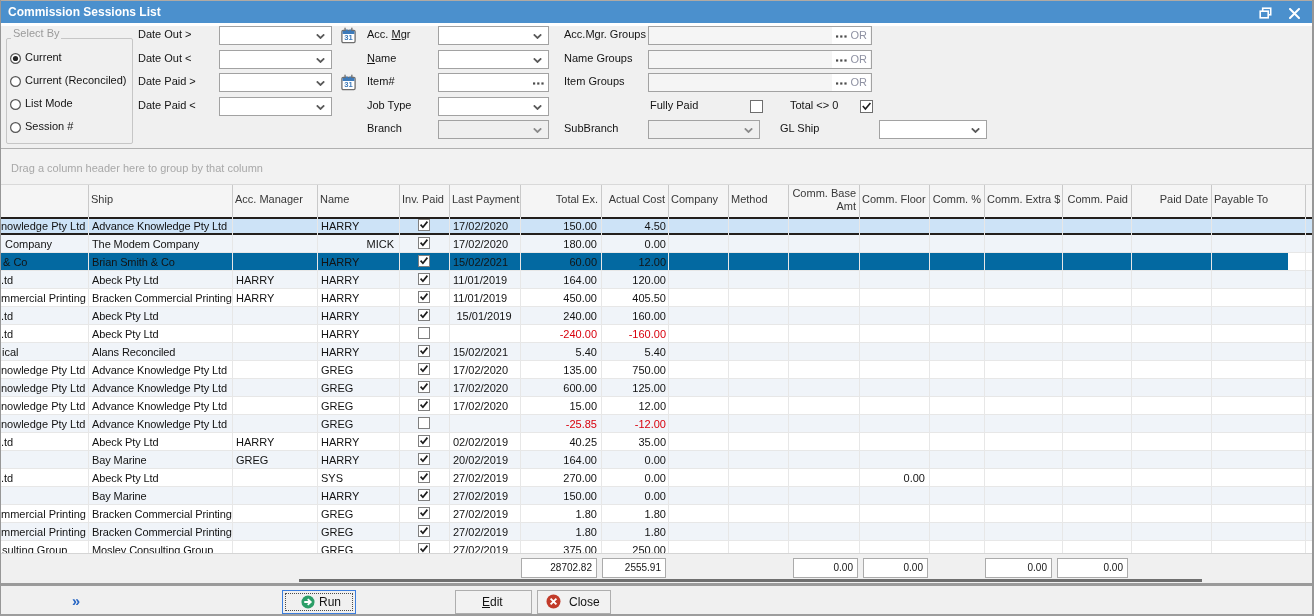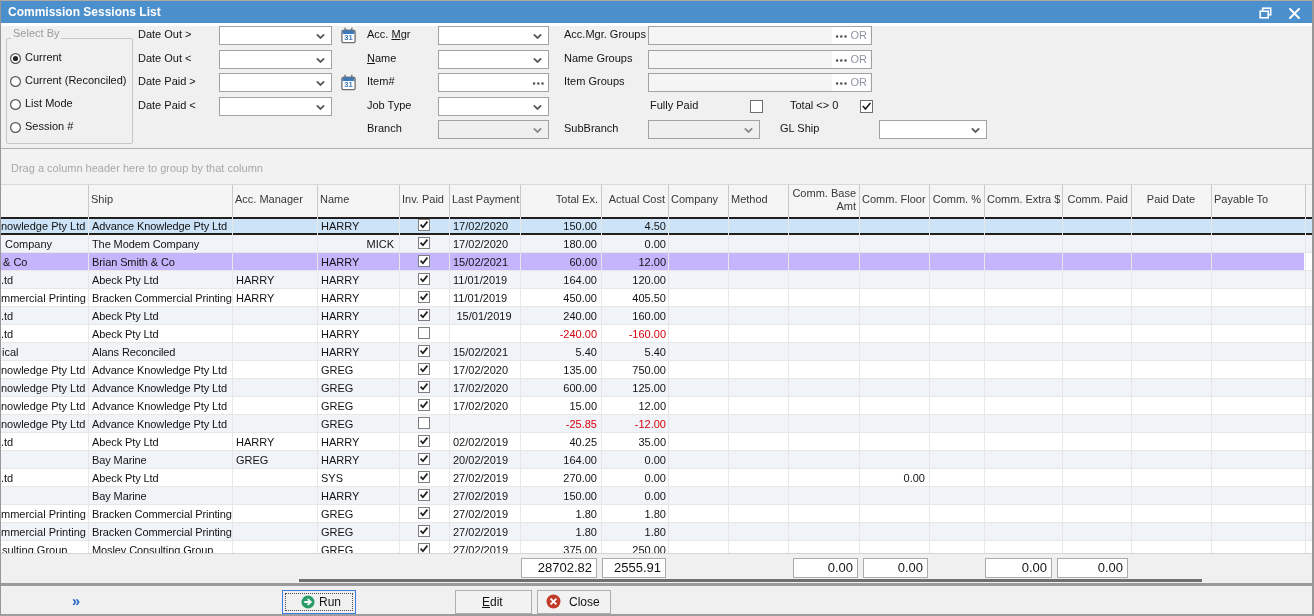--- a/index.html
+++ b/index.html
@@ -8,21 +8,21 @@
   #win{position:relative;width:1314px;height:616px;background:#f0f0f0;overflow:hidden;}
   .lbl{position:absolute;font-size:11px;color:#141414;white-space:nowrap;}
   .dd{position:absolute;background:#fff;border:1px solid #a2a2a2;height:17px;}
   .dd.dis{background:#efefef;}
   .chev{position:absolute;right:6px;top:7px;}
   .cell{position:absolute;font-size:11px;color:#131313;white-space:nowrap;}
   .hc{position:absolute;font-size:11px;color:#383838;white-space:nowrap;}
   .vline{position:absolute;width:1px;background:#c9c9c9;}
   .cbx{position:absolute;width:10px;height:10px;background:#fff;border:1px solid #7f7f7f;}
   .tbox{position:absolute;background:#fff;border:1px solid #ababab;height:18px;
-        font-size:13px;color:#131313;text-align:right;padding-right:4px;line-height:18px;}
+        font-size:10px;color:#131313;text-align:right;padding-right:4px;line-height:18px;}
 </style></head>
 <body>
 <div id="win">
 <div class="abs" style="left:0;top:0;width:1314px;height:1px;background:#b1aaa3;"></div>
 <div class="abs" style="left:0;top:0;width:1px;height:616px;background:#979797;"></div>
 <div class="abs" style="left:1312px;top:0;width:2px;height:616px;background:#979797;"></div>
 <div class="abs" style="left:0;top:614px;width:1314px;height:2px;background:#9d9d9d;"></div>
 <div class="abs" style="left:1px;top:1px;width:1311px;height:22px;background:#4b90cd;"></div>
 <div class="abs" style="left:1px;top:23px;width:1311px;height:3px;background:#ffffff;"></div>
 <div class="abs" style="left:8px;top:5px;font-size:12px;font-weight:bold;color:#ffffff;">Commission Sessions List</div>
@@ -204,21 +204,21 @@
 <div class="hc" style="left:452px;width:65px;top:193px;text-align:left;">Last Payment</div>
 <div class="hc" style="left:523px;width:75px;top:193px;text-align:right;">Total Ex.</div>
 <div class="hc" style="left:604px;width:61px;top:193px;text-align:right;">Actual Cost</div>
 <div class="hc" style="left:671px;width:54px;top:193px;text-align:left;">Company</div>
 <div class="hc" style="left:731px;width:54px;top:193px;text-align:left;">Method</div>
 <div class="hc" style="left:791px;width:65px;top:187px;text-align:right;line-height:13px;">Comm. Base<br>Amt</div>
 <div class="hc" style="left:862px;width:64px;top:193px;text-align:left;">Comm. Floor</div>
 <div class="hc" style="left:932px;width:49px;top:193px;text-align:right;">Comm. %</div>
 <div class="hc" style="left:987px;width:72px;top:193px;text-align:left;">Comm. Extra $</div>
 <div class="hc" style="left:1065px;width:63px;top:193px;text-align:right;">Comm. Paid</div>
-<div class="hc" style="left:1134px;width:74px;top:193px;text-align:center;">Paid Date</div>
+<div class="hc" style="left:1134px;width:74px;top:193px;text-align:right;">Paid Date</div>
 <div class="hc" style="left:1214px;width:88px;top:193px;text-align:left;">Payable To</div>
 <div class="abs" style="left:1px;top:217px;width:1311px;height:336px;overflow:hidden;background:#fff;">
 <div class="abs" style="left:0;top:0px;width:1311px;height:18px;background:#cde3f7;">
 <div class="abs" style="left:0;top:0;width:1311px;height:2px;background:#231f1c;"></div>
 <div class="abs" style="left:0;top:16px;width:1311px;height:2px;background:#231f1c;"></div>
 <div class="abs" style="left:87px;top:0;width:1px;height:18px;background:#e7e7e7;"></div>
 <div class="abs" style="left:231px;top:0;width:1px;height:18px;background:#e7e7e7;"></div>
 <div class="abs" style="left:316px;top:0;width:1px;height:18px;background:#e7e7e7;"></div>
 <div class="abs" style="left:398px;top:0;width:1px;height:18px;background:#e7e7e7;"></div>
 <div class="abs" style="left:448px;top:0;width:1px;height:18px;background:#e7e7e7;"></div>
@@ -270,21 +270,21 @@
 <div class="cell" style="left:320px;top:3px;width:73px;text-align:right;color:#131313;">MICK</div>
 <div class="cbx" style="left:417px;top:2px;">
           <svg width="10" height="10" viewBox="0 0 10 10" style="position:absolute;left:0;top:0;">
             <path d="M1.6 4.6 L3.9 7.2 L8.4 1.6" fill="none" stroke="#1c1c1c" stroke-width="1.7"></path>
           </svg>
         </div>
 <div class="cell" style="left:452px;top:3px;width:62px;text-align:left;color:#131313;">17/02/2020</div>
 <div class="cell" style="left:523px;top:3px;width:73px;text-align:right;color:#131313;">180.00</div>
 <div class="cell" style="left:604px;top:3px;width:61px;text-align:right;color:#131313;">0.00</div>
 </div>
-<div class="abs" style="left:0;top:36px;width:1287px;height:18px;background:#c4b5fd;padding-left:16px;">
+<div class="abs" style="left:0;top:36px;width:1287px;height:18px;background:#0369a1;">
 <div class="abs" style="left:0;top:17px;width:1311px;height:1px;background:#e7e7e7;"></div>
 <div class="abs" style="left:87px;top:0;width:1px;height:18px;background:#e7e7e7;"></div>
 <div class="abs" style="left:231px;top:0;width:1px;height:18px;background:#e7e7e7;"></div>
 <div class="abs" style="left:316px;top:0;width:1px;height:18px;background:#e7e7e7;"></div>
 <div class="abs" style="left:398px;top:0;width:1px;height:18px;background:#e7e7e7;"></div>
 <div class="abs" style="left:448px;top:0;width:1px;height:18px;background:#e7e7e7;"></div>
 <div class="abs" style="left:519px;top:0;width:1px;height:18px;background:#e7e7e7;"></div>
 <div class="abs" style="left:600px;top:0;width:1px;height:18px;background:#e7e7e7;"></div>
 <div class="abs" style="left:667px;top:0;width:1px;height:18px;background:#e7e7e7;"></div>
 <div class="abs" style="left:727px;top:0;width:1px;height:18px;background:#e7e7e7;"></div>

